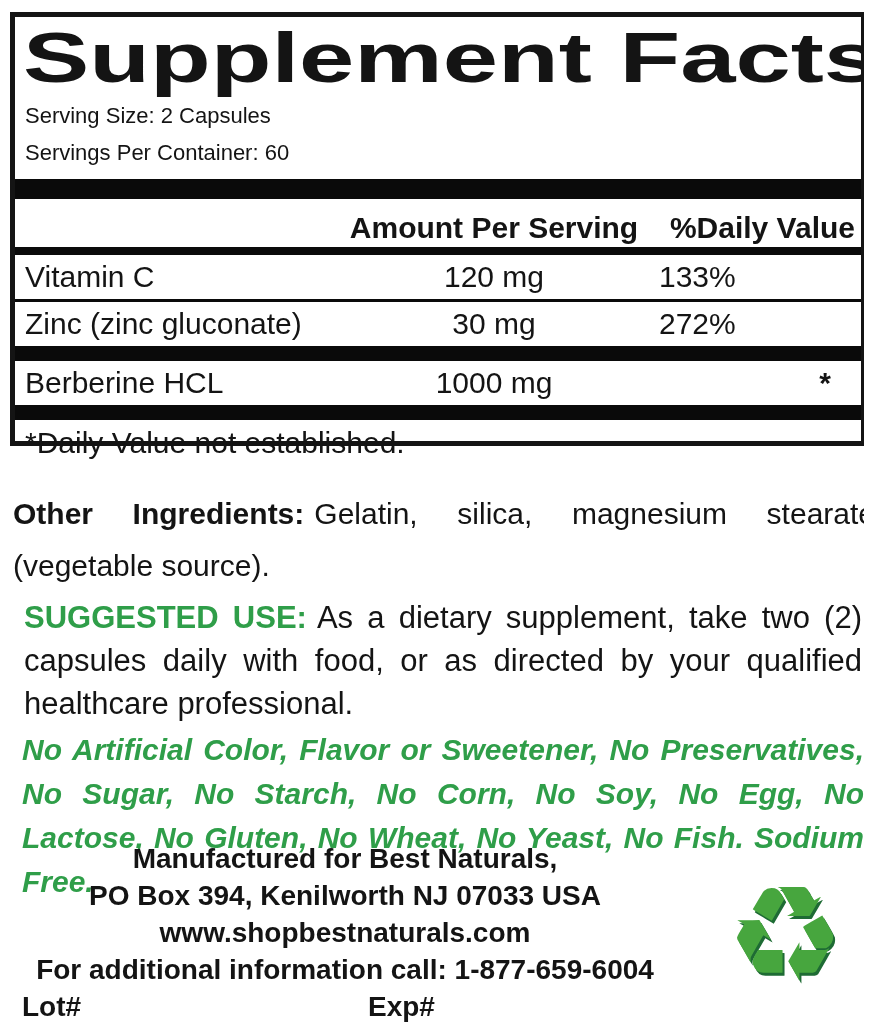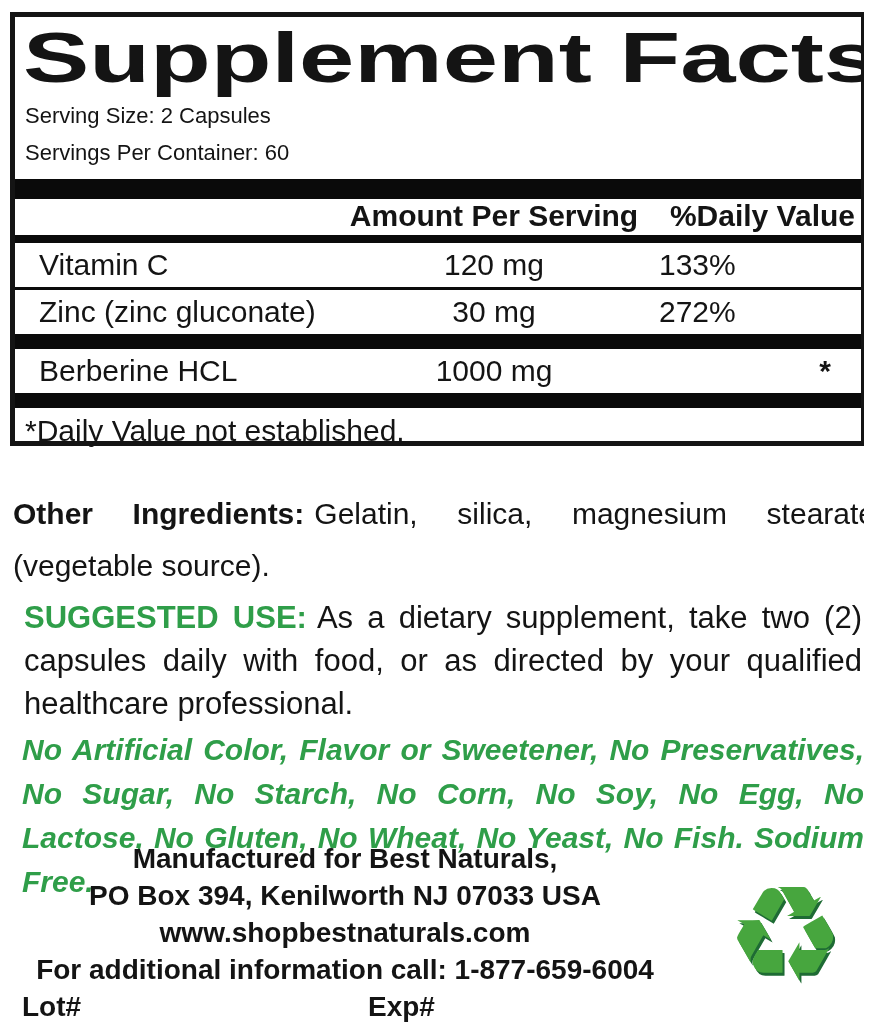--- a/index.html
+++ b/index.html
@@ -45,31 +45,31 @@
   }
   .bar { background: #0a0a0a; margin: 0; }
   .bar-thick  { height: 20px; margin-top: 8px; }
   .bar-med    { height: 8px;  }
   .bar-thin   { height: 3px;  }
   .bar-heavy  { height: 15px; }
   .t-head {
     display: grid;
     grid-template-columns: 1fr 330px 196px;
     align-items: center;
-    padding: 0 6px 2px 10px;
+    padding: 12px 6px 2px 10px;
     font-weight: 700;
     font-size: 30px;
   }
   .t-head .col-amount { text-align: center; }
   .t-head .col-dv { text-align: right; }
   .t-row {
     display: grid;
     grid-template-columns: 1fr 330px 196px;
     align-items: center;
-    padding: 5px 6px 5px 24px;
+    padding: 5px 6px 5px 10px;
     font-size: 30px;
     font-weight: 400;
     border-radius: 9px;
   }
   .t-row .cell-amount { text-align: center; }
   .t-row .cell-dv { text-align: left; padding-right: 18px; }
   .t-row .cell-dv.star { text-align: right; padding-right: 24px; font-weight: 700; }
   .footnote {
     padding: 6px 4px 0 10px;
     font-size: 30px;

